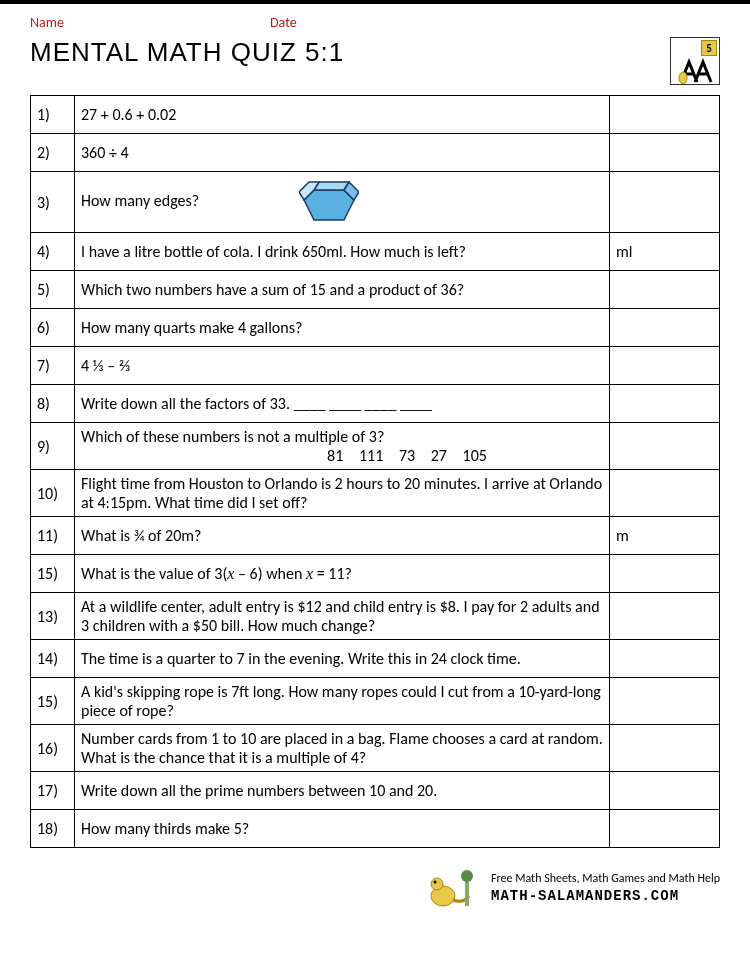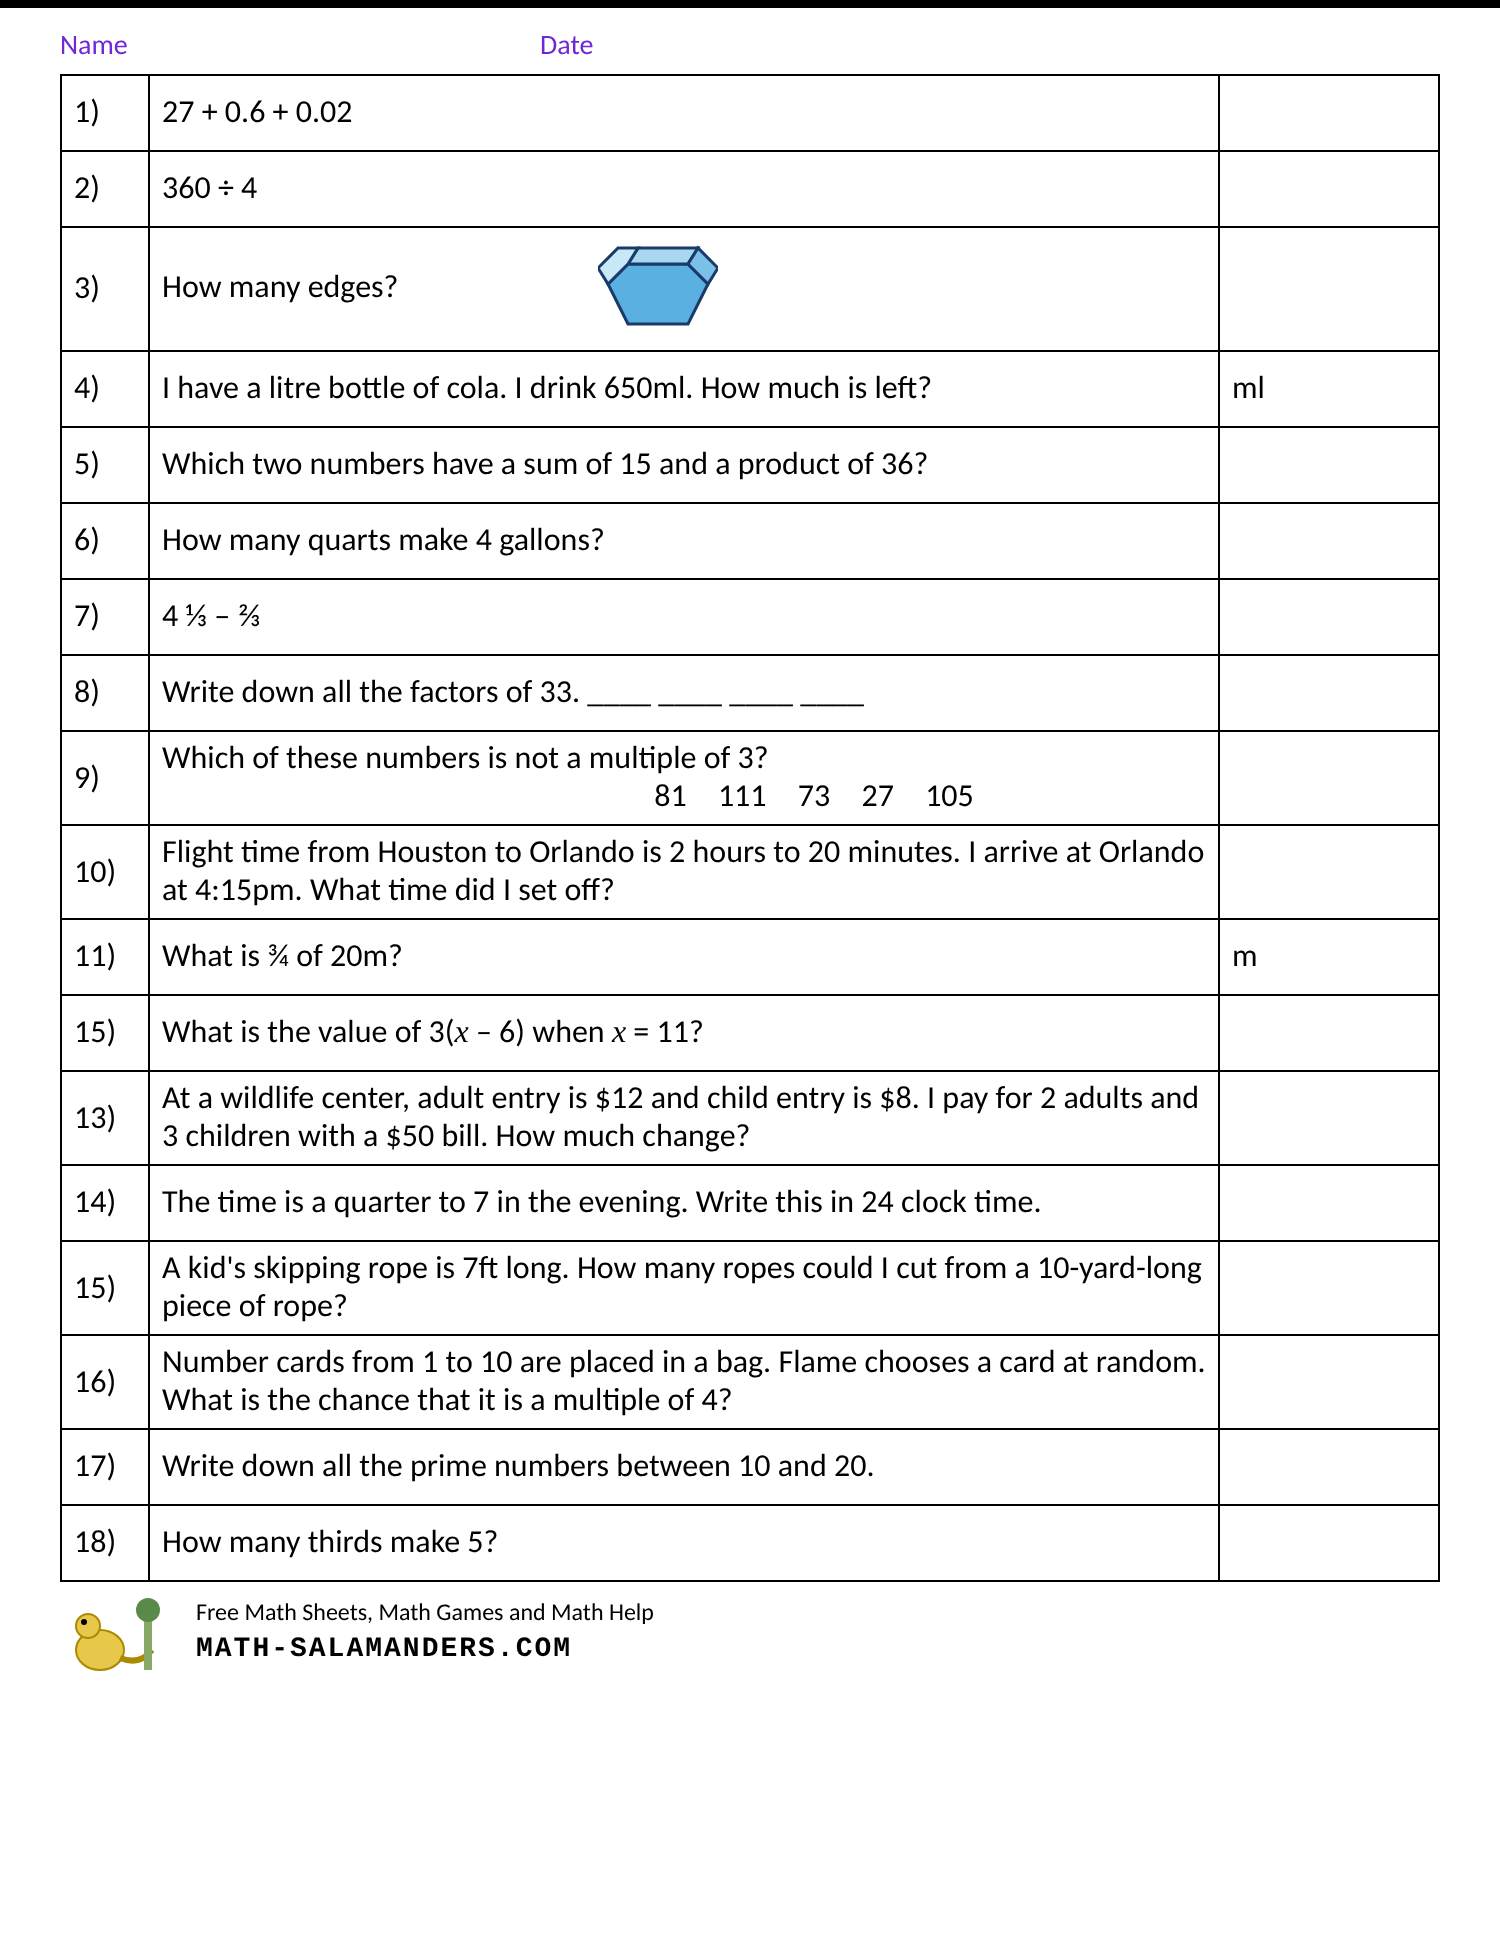--- a/index.html
+++ b/index.html
@@ -10,21 +10,21 @@
     color: #000;
     width: 750px;
   }
   .page {
     padding: 10px 30px 10px 30px;
     border-top: 4px solid #000;
   }
   .head-row {
     display: flex;
     font-size: 14px;
-    color: #6d28d9;
+    color: #b91c1c;
     margin-bottom: 6px;
   }
   .head-row .name-lbl { width: 240px; }
   .head-row .date-lbl { flex: 1; }
   .title-row {
     display: flex;
     align-items: flex-start;
     justify-content: space-between;
     margin-bottom: 10px;
   }
@@ -81,23 +81,23 @@
   tr.two td { height: 46px; }
   .italic { font-style: italic; font-family: "Times New Roman", serif; }
   .bold { font-weight: normal; }
   .q9line2 { padding-left: 130px; word-spacing: 12px; text-align: center; }
   .hex {
     display: inline-block;
     vertical-align: middle;
     margin-left: 100px;
   }
   .footer {
-    margin-top: 4px;
-    display: flex;
-    justify-content: flex-start;
+    margin-top: 18px;
+    display: flex;
+    justify-content: flex-end;
     gap: 12px;
     align-items: center;
   }
   .footer-txt {
     font-size: 12px;
     line-height: 1.4;
   }
   .footer-site {
     font-family: "Courier New", monospace;
     letter-spacing: 1px;
@@ -108,20 +108,30 @@
 </head>
 <body>
 
 <div class="page">
 
   <div class="head-row">
     <span class="name-lbl">Name</span>
     <span class="date-lbl">Date</span>
   </div>
 
+  <div class="title-row">
+    <div class="title">MENTAL MATH QUIZ 5:1</div>
+    <div class="logo-box">
+      <div class="badge5">5</div>
+      <svg width="40" height="30" viewBox="0 0 40 30">
+        <path d="M6 28 L14 8 L22 28 M10 20 L18 20 M20 28 L28 8 L36 28 M24 20 L32 20" stroke="#000" stroke-width="3" fill="none"></path>
+        <ellipse cx="8" cy="24" rx="4" ry="6" fill="#e8c84a" stroke="#aa8a00"></ellipse>
+      </svg>
+    </div>
+  </div>
 
   <table class="quiz">
     <tbody id="qtbody">
         <tr class="reg">
           <td class="num">1)</td>
           <td class="q">27 + 0.6 + 0.02</td>
           <td class="ans"></td>
         </tr>
         <tr class="reg">
           <td class="num">2)</td>

